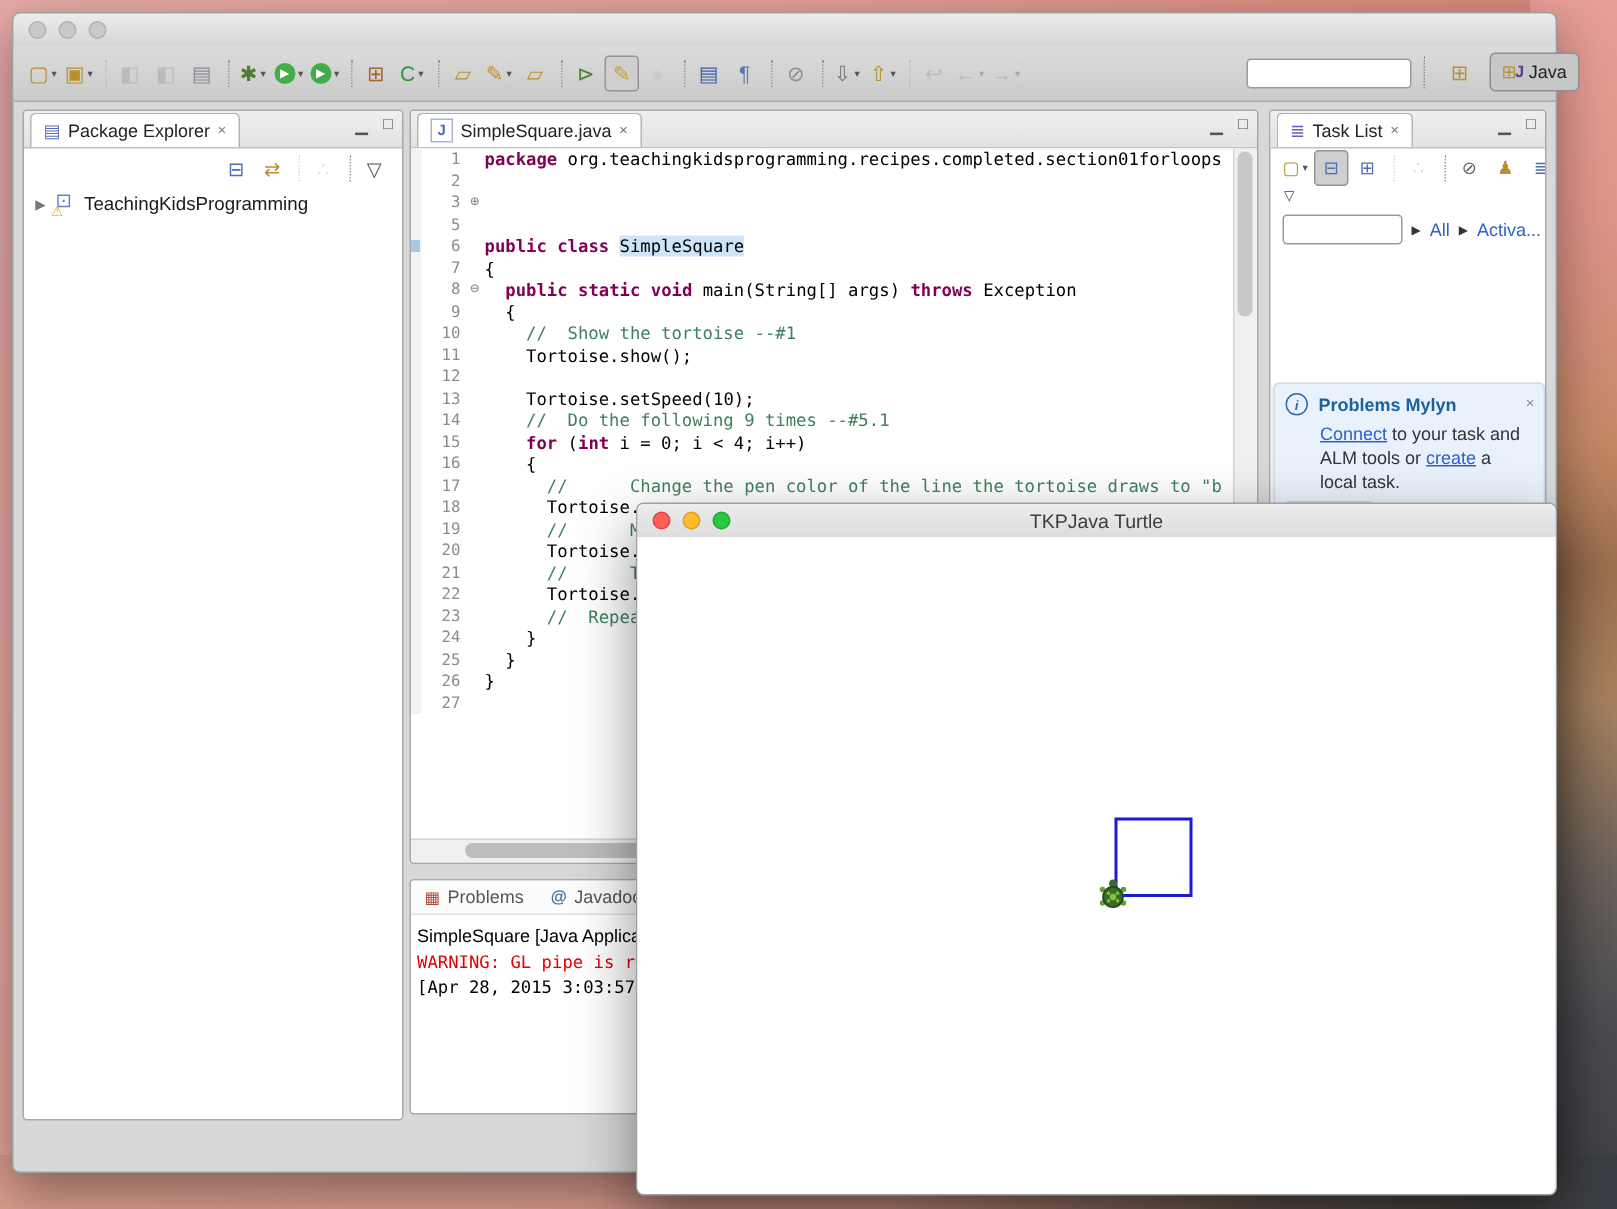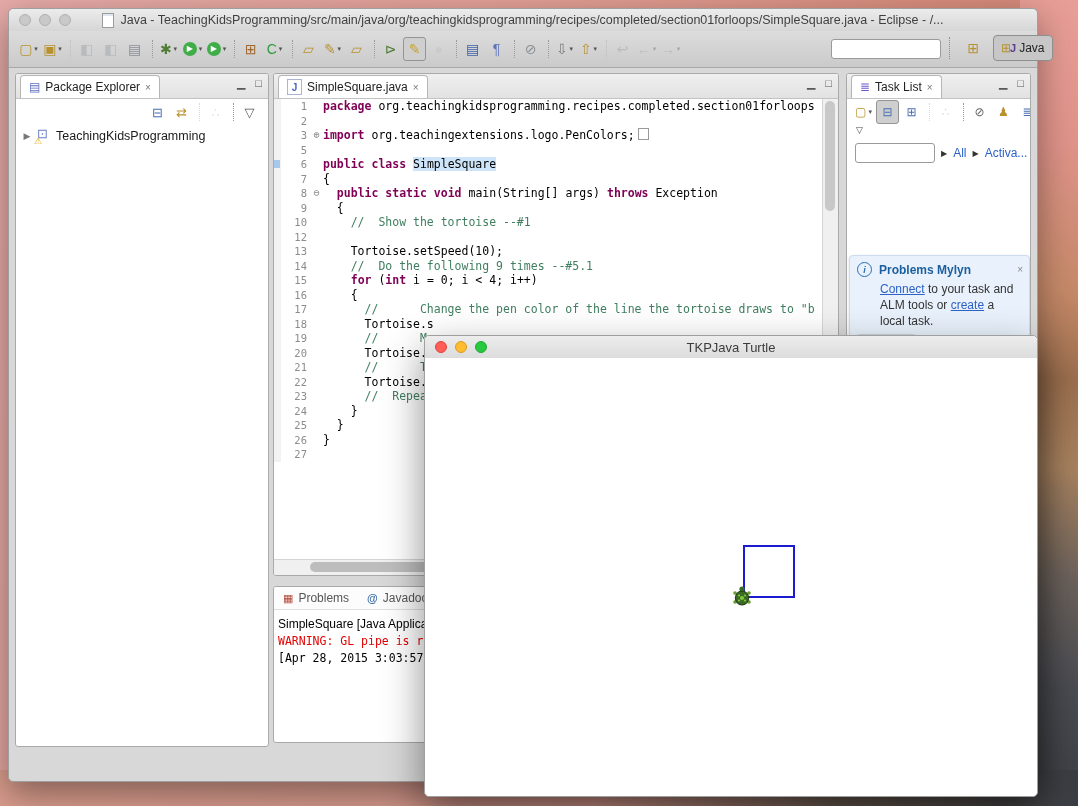--- a/index.html
+++ b/index.html
@@ -153,24 +153,20 @@
   <div class="abs" id="wallpaper"></div>
   <div class="abs" id="wall-right"></div>
   <div class="abs" id="wall-bottom"></div>
 
   <div class="abs" id="eclipse">
 
     <div class="abs" id="e-titlebar">
       <span class="tl gray" style="left:10px"></span>
       <span class="tl gray" style="left:30px"></span>
       <span class="tl gray" style="left:50px"></span>
-      <span id="e-title">
-        <span class="doc-ic"></span>
-        <span>Java - TeachingKidsProgramming/src/main/java/org/teachingkidsprogramming/recipes/completed/section01forloops/SimpleSquare.java - Eclipse - /...</span>
-      </span>
     </div>
 
     <div class="abs" id="e-toolbar">
       <span style="display:flex;align-items:center">
           <span class="tbi">
             <span class="gl" style="color: rgb(184, 145, 47);">▢</span>
             <span class="dd">▾</span>
           </span>
           <span class="tbi">
             <span class="gl" style="color: rgb(184, 145, 47);">▣</span>
@@ -311,27 +307,28 @@
         </span>
         <span class="minmax">
           <span>▁</span>
           <span>□</span>
         </span>
       </div>
       <div id="code-wrap">
         <div id="code-lines">
             <div class="cl"><span class="abar"></span><span class="ln">1</span><span class="fd"></span><span class="ct"><span class="kw">package</span><span class="pl"> org.teachingkidsprogramming.recipes.completed.section01forloops</span></span></div>
             <div class="cl"><span class="abar"></span><span class="ln">2</span><span class="fd"></span><span class="ct"></span></div>
-            <div class="cl"><span class="abar"></span><span class="ln">3</span><span class="fd">⊕</span><span class="ct"><span class="kw">import</span><span class="pl"> org.teachingextensions.logo.PenColors;</span><span class="fbox"></span></span></div>
+            <div class="cl"><span class="abar"></span><span class="ln">3</span><span class="fd">⊕</span></div>
             <div class="cl"><span class="abar"></span><span class="ln">5</span><span class="fd"></span><span class="ct"></span></div>
             <div class="cl"><span class="abar"><span class="mk"></span></span><span class="ln">6</span><span class="fd"></span><span class="ct"><span class="kw">public</span><span class="pl"> </span><span class="kw">class</span><span class="pl"> </span><span class="occ pl">SimpleSquare</span></span></div>
             <div class="cl"><span class="abar"></span><span class="ln">7</span><span class="fd"></span><span class="ct"><span class="pl">{</span></span></div>
             <div class="cl"><span class="abar"></span><span class="ln">8</span><span class="fd">⊖</span><span class="ct"><span class="pl">  </span><span class="kw">public</span><span class="pl"> </span><span class="kw">static</span><span class="pl"> </span><span class="kw">void</span><span class="pl"> main(String[] </span><span class="it pl">args</span><span class="pl">) </span><span class="kw">throws</span><span class="pl"> Exception</span></span></div>
             <div class="cl"><span class="abar"></span><span class="ln">9</span><span class="fd"></span><span class="ct"><span class="pl">  {</span></span></div>
             <div class="cl"><span class="abar"></span><span class="ln">10</span><span class="fd"></span><span class="ct"><span class="cm">    //  Show the tortoise --#1</span></span></div>
+            <div class="cl"><span class="abar"></span><span class="ln">11</span><span class="fd"></span><span class="ct"><span class="pl">    Tortoise.</span><span class="it pl">show</span><span class="pl">();</span></span></div>
             <div class="cl"><span class="abar"></span><span class="ln">12</span><span class="fd"></span></div>
             <div class="cl"><span class="abar"></span><span class="ln">13</span><span class="fd"></span><span class="ct"><span class="pl">    Tortoise.</span><span class="it pl">setSpeed</span><span class="pl">(10);</span></span></div>
             <div class="cl"><span class="abar"></span><span class="ln">14</span><span class="fd"></span><span class="ct"><span class="cm">    //  Do the following 9 times --#5.1</span></span></div>
             <div class="cl"><span class="abar"></span><span class="ln">15</span><span class="fd"></span><span class="ct"><span class="pl">    </span><span class="kw">for</span><span class="pl"> (</span><span class="kw">int</span><span class="pl"> i = 0; i &lt; 4; i++)</span></span></div>
             <div class="cl"><span class="abar"></span><span class="ln">16</span><span class="fd"></span><span class="ct"><span class="pl">    {</span></span></div>
             <div class="cl"><span class="abar"></span><span class="ln">17</span><span class="fd"></span><span class="ct"><span class="cm">      //      Change the pen color of the line the tortoise draws to "b</span></span></div>
             <div class="cl"><span class="abar"></span><span class="ln">18</span><span class="fd"></span><span class="ct"><span class="pl">      Tortoise.</span><span class="it pl">s</span></span></div>
             <div class="cl"><span class="abar"></span><span class="ln">19</span><span class="fd"></span><span class="ct"><span class="cm">      //      Mo</span></span></div>
             <div class="cl"><span class="abar"></span><span class="ln">20</span><span class="fd"></span><span class="ct"><span class="pl">      Tortoise.</span><span class="it pl">m</span></span></div>
             <div class="cl"><span class="abar"></span><span class="ln">21</span><span class="fd"></span><span class="ct"><span class="cm">      //      Tu</span></span></div>

